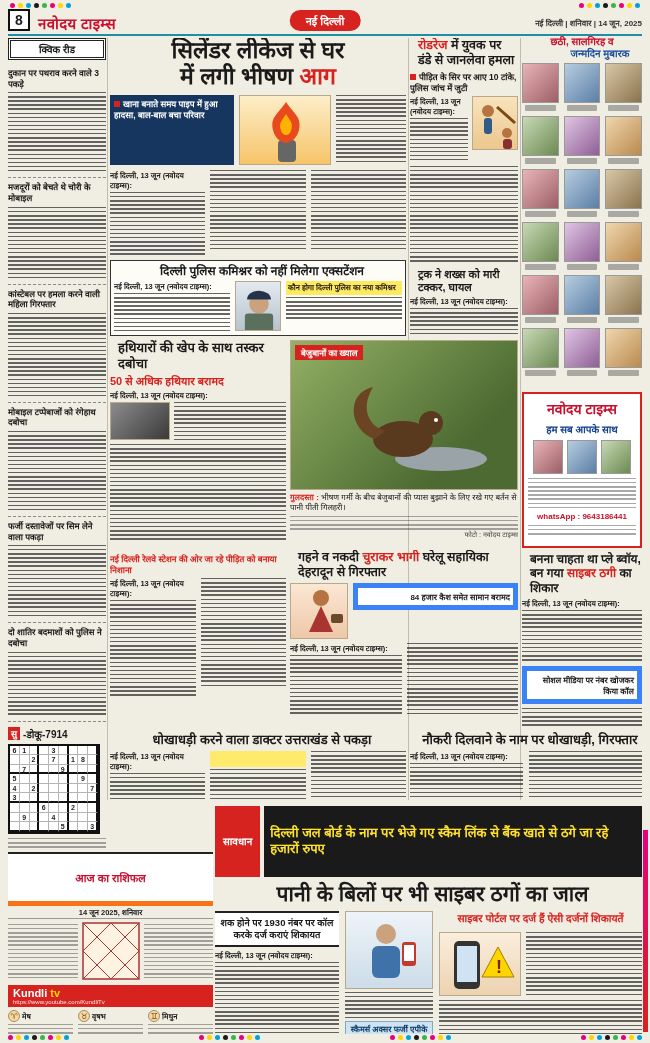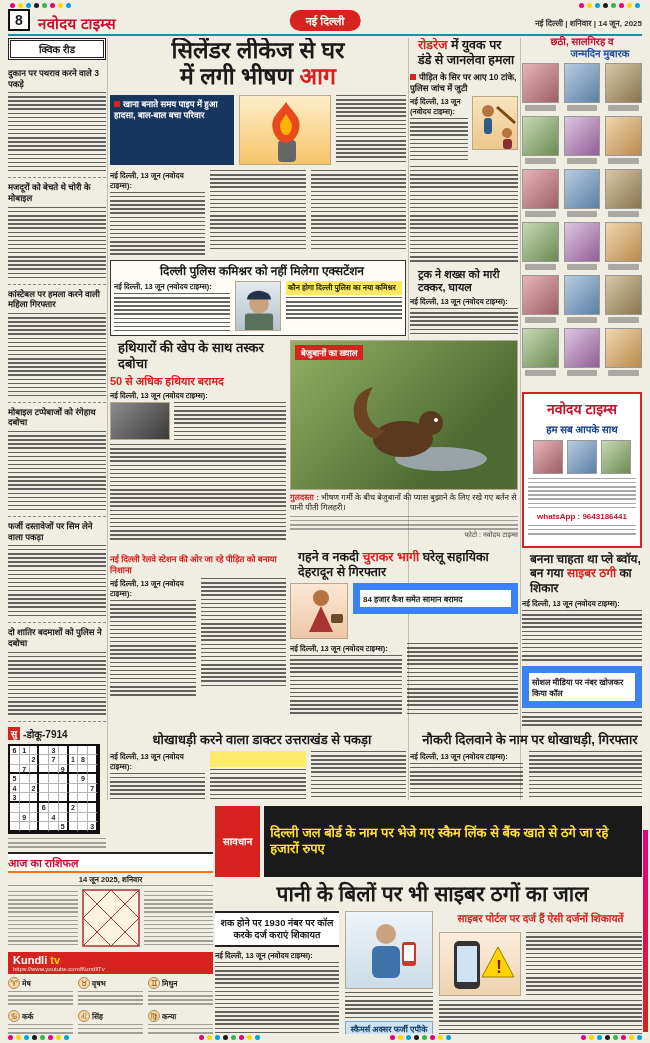--- a/index.html
+++ b/index.html
@@ -26,21 +26,21 @@
   .qr-item h3{font-size:8.5px;line-height:1.25;font-weight:bold;margin-bottom:3px;}
   .qrft0{height:81px}.qrft1{height:73px}.qrft2{height:85px}.qrft3{height:81px}.qrft4{height:73px}.qrft5{height:65px}
   
   .sud-title{display:flex;align-items:center;gap:3px;font-weight:bold;font-size:10px;margin:5px 0 3px;}
   .su-badge{background:#d6231f;color:#fff;padding:0 3px;font-size:9px;}
   #sudoku-grid{display:grid;grid-template-columns:repeat(9,1fr);width:92px;border:2px solid #111;background:#fff;}
   .sud-cell{height:9.6px;border-right:1px solid #b5b5b5;border-bottom:1px solid #b5b5b5;font-size:7px;line-height:9.6px;text-align:center;font-weight:bold;color:#222;}
   .sud-cell.br{border-right:2px solid #111;}
   .sud-cell.bb{border-bottom:2px solid #111;}
   
-  .horo-title{text-align:left;font-weight:bold;font-size:11px;color:#c8102e;border-top:2px solid #222;border-bottom:2px solid #f97316;padding:1px 0;background:#fff;}
+  .horo-title{text-align:center;font-weight:bold;font-size:11px;color:#c8102e;border-top:2px solid #222;border-bottom:5px solid #f97316;padding:16px 0;background:#fff;}
   .horo-date{text-align:center;font-size:7.5px;font-weight:bold;padding:1px 0;border-bottom:1px solid #999;}
   .kundli-ad{background:#d6231f;color:#fff;display:flex;flex-direction:column;justify-content:center;padding:2px 5px;margin:2px 0;}
   .kbrand{font-weight:bold;font-size:11px;line-height:1.1;}
   .kbrand b{color:#ffd500;}
   .kline{font-size:6px;opacity:.9;}
   #zodiac-grid{display:grid;grid-template-columns:repeat(3,1fr);gap:3px 5px;}
   .zod{padding:1px 0;}
   .zhead{display:flex;align-items:center;gap:2px;margin-bottom:2px;}
   .zicon{width:12px;height:12px;border-radius:50%;background:#f5d9a8;border:1px solid #b08a55;font-size:8px;line-height:11px;text-align:center;color:#7a4a12;}
   .zname{font-size:7.5px;font-weight:bold;}
@@ -53,21 +53,21 @@
   .dateline{font-size:7.5px;font-weight:bold;margin-bottom:2px;}
   .boxed{border:1px solid #333;background:#fdfcf7;}
   .h2{font-weight:bold;line-height:1.2;padding-left:8px;}
   .subred{color:#d6231f;font-weight:bold;}
   .yhl{background:#ffe95e;font-size:7.5px;font-weight:bold;padding:2px;line-height:1.3;}
   .yhl-ph{background:#ffe95e;opacity:.9;}
   .photo-label{position:absolute;top:4px;left:4px;background:#d6231f;color:#fff;font-size:8.5px;font-weight:bold;padding:2px 6px;z-index:2;}
   .capline{font-size:8px;line-height:1.3;}
   .capline .lead{color:#d6231f;font-weight:bold;}
   .cap-credit{text-align:right;font-size:7px;color:#444;}
-  .insetbox{border:7px solid #3b82f6;padding:3px;font-size:8px;font-weight:bold;text-align:left;background:#fff;}
+  .insetbox{border:5px solid #3b82f6;padding:3px;font-size:8px;font-weight:bold;text-align:right;background:#fff;}
   
   .art{position:relative;border:1px solid #b9a98a;overflow:hidden;}
   .art-fire{background:linear-gradient(180deg,#fdeec9,#f6c468);}
   .art-officer{background:linear-gradient(180deg,#e3e9ef,#b7c3ce);}
   .art-squirrel{background:linear-gradient(135deg,#93b065,#4c6a31 75%);}
   .art-weapons{background:linear-gradient(135deg,#8c8c8c,#3a3a3a);}
   .art-maid{background:linear-gradient(180deg,#fbe7d4,#eec8a8);}
   .art-road{background:linear-gradient(180deg,#f8e3bd,#edc78d);}
   .art-phone{background:linear-gradient(180deg,#eef4f8,#ccdce8);}
   .art-scam2{background:linear-gradient(180deg,#fbeedd,#ecd2b0);}

